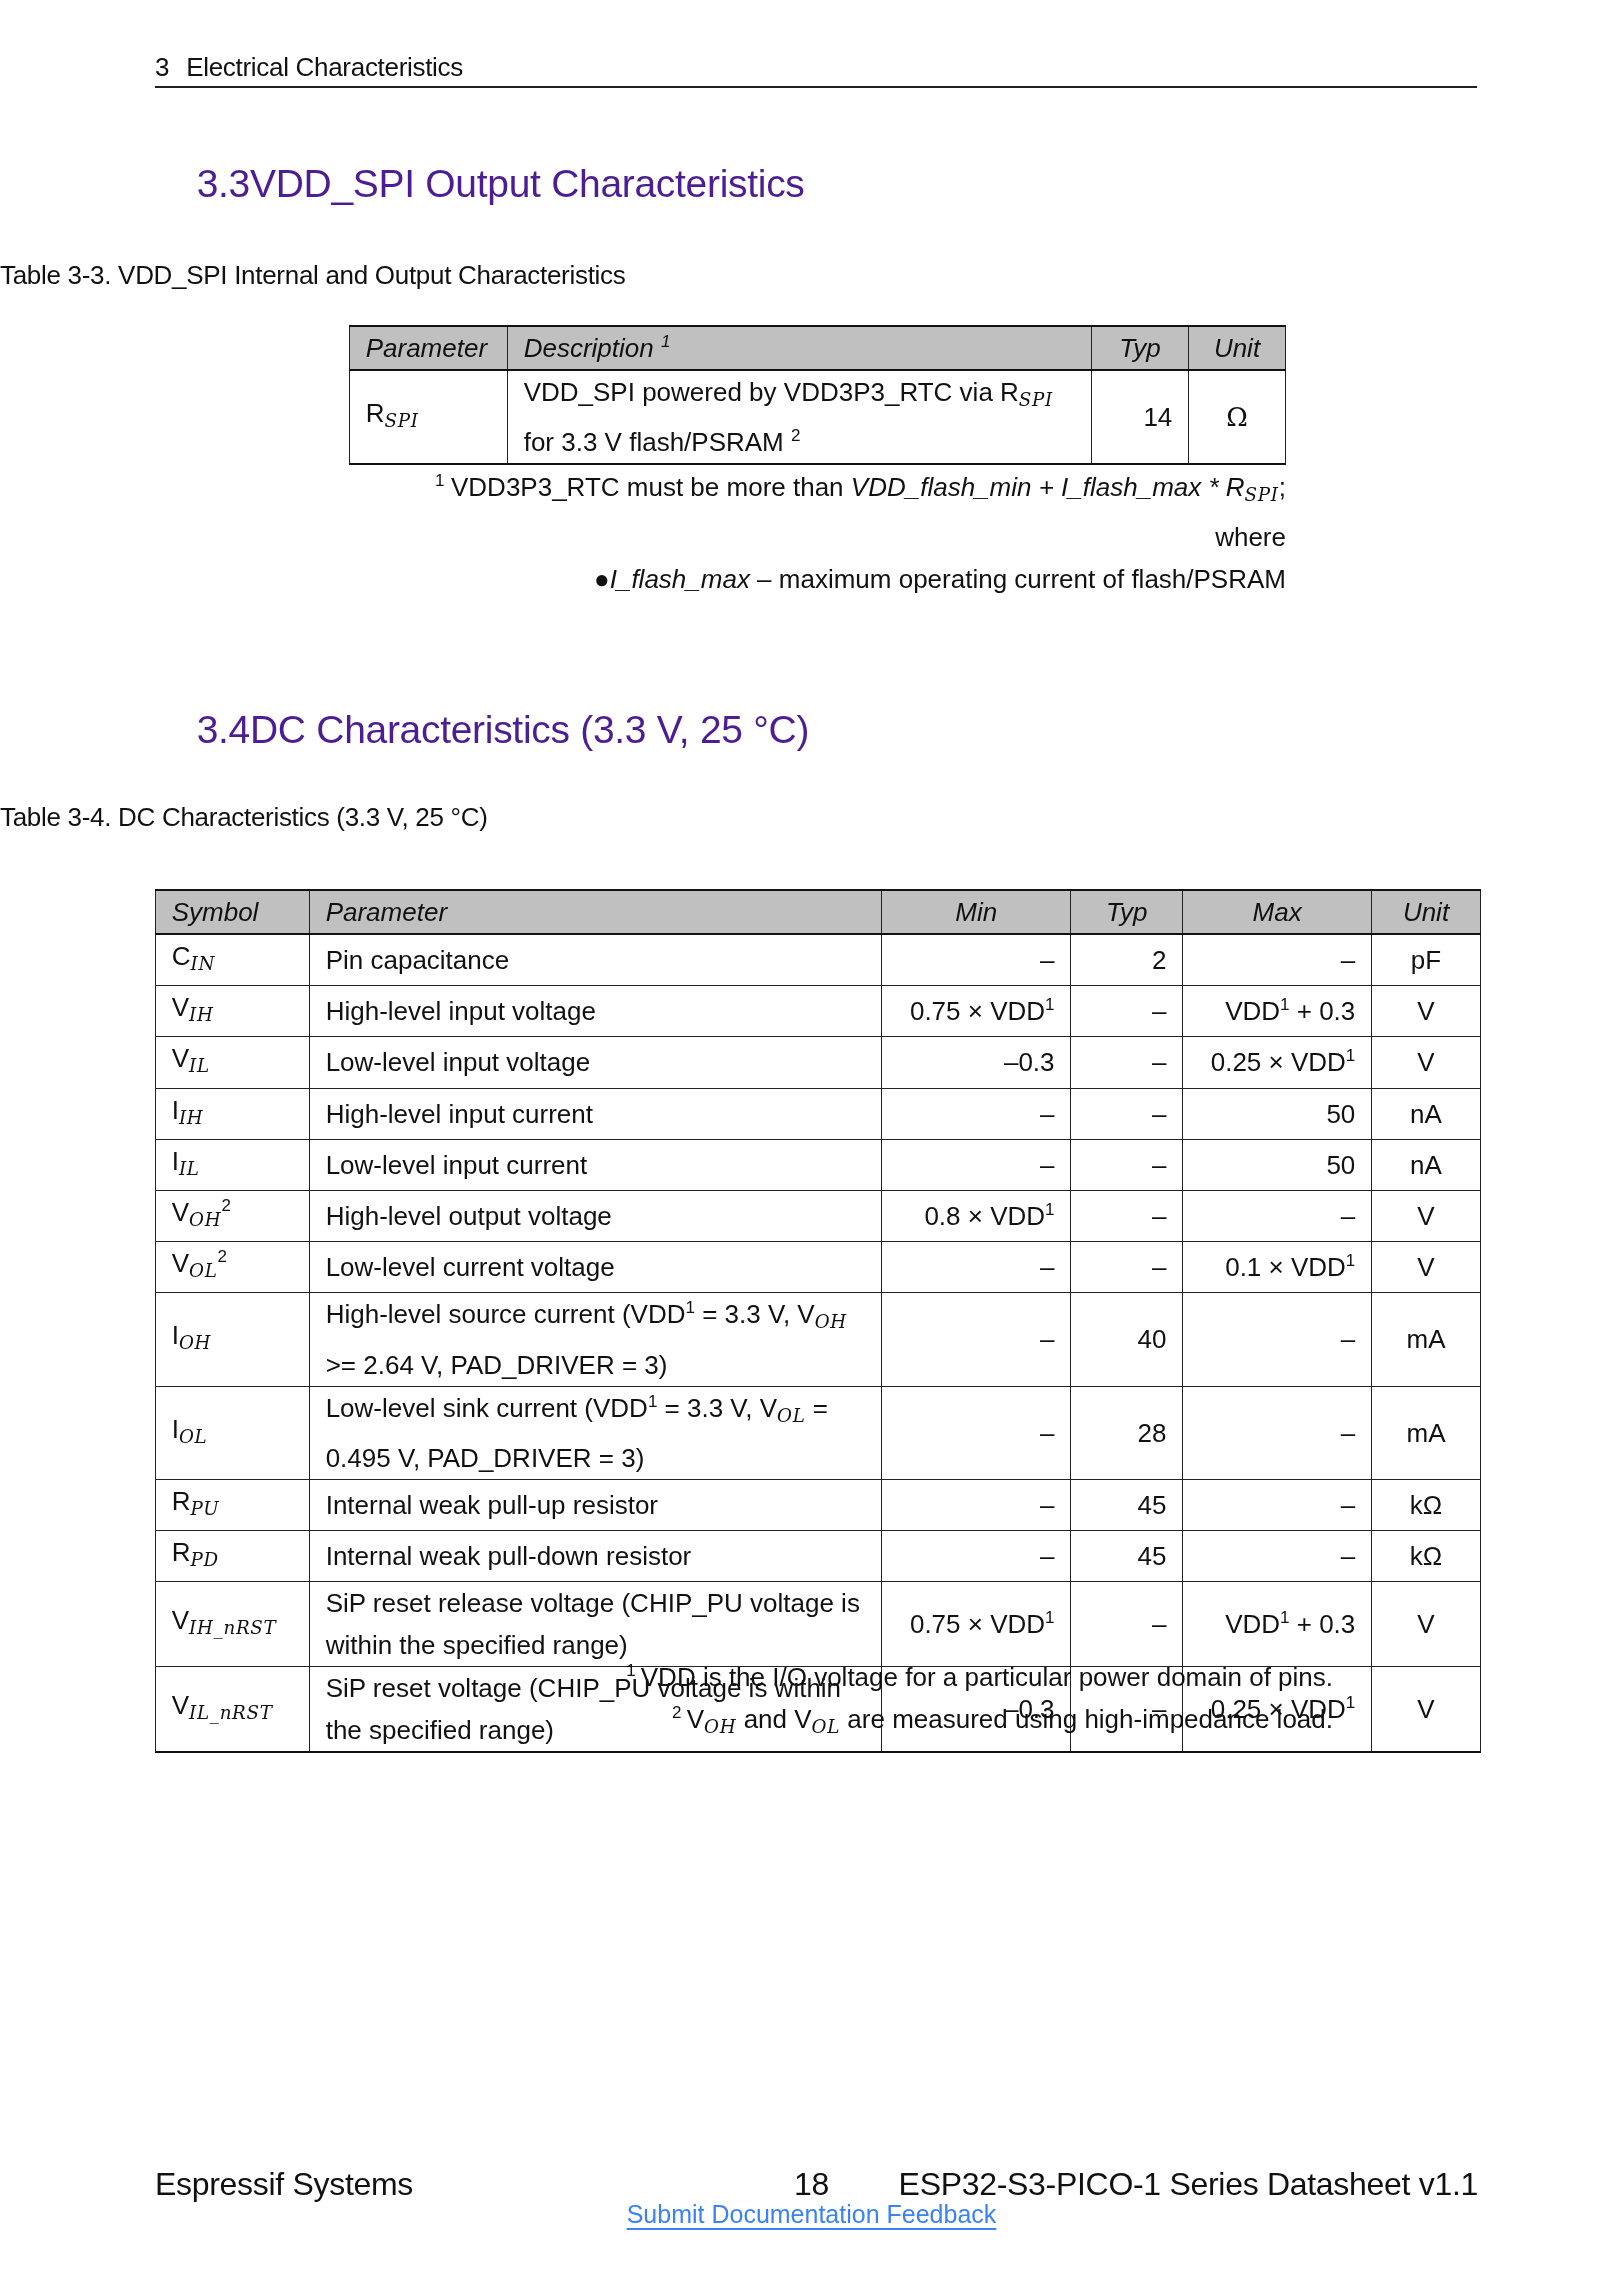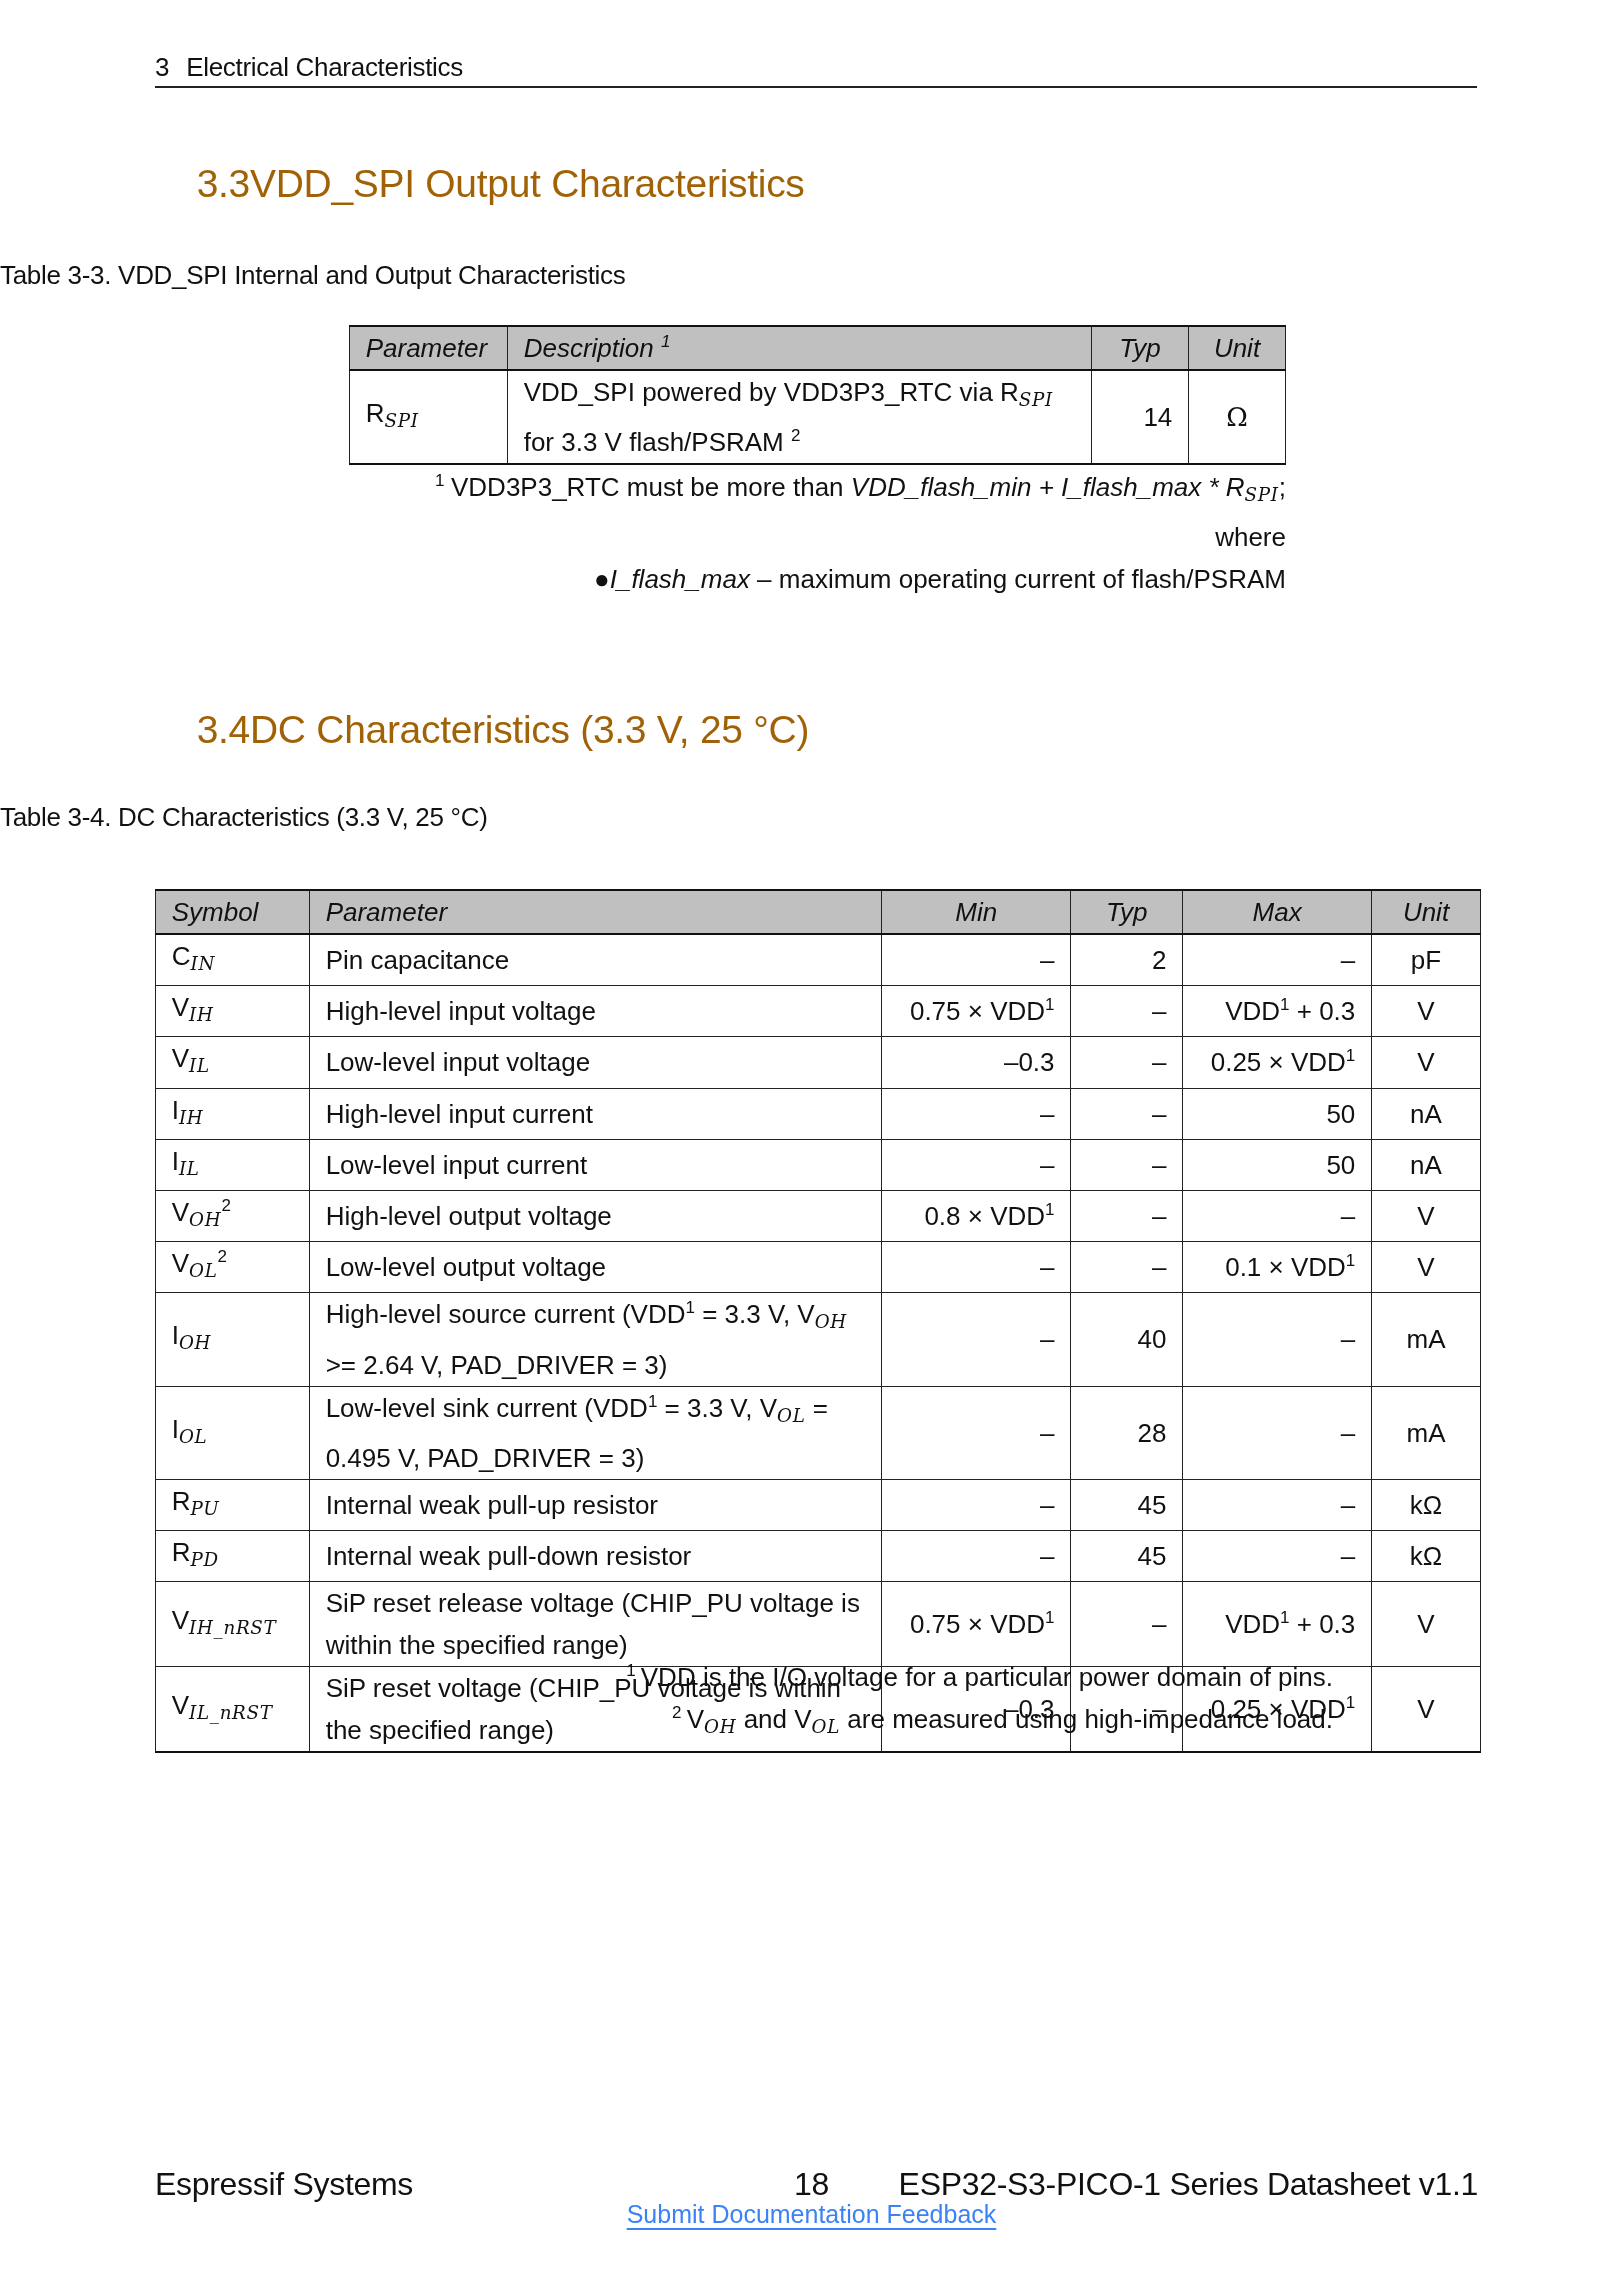--- a/index.html
+++ b/index.html
@@ -4,21 +4,21 @@
 <style>
   html, body { margin: 0; padding: 0; background: #ffffff; }
   body {
     width: 1623px; height: 2295px; position: relative; overflow: hidden;
     font-family: "Liberation Sans", "DejaVu Sans", sans-serif; color: #111;
   }
   .abs { position: absolute; text-align: right; }
   .running-head { left: 155px; top: 52px; font-size: 26px; letter-spacing: -0.3px; }
   .running-head .num { margin-right: 17px; }
   .head-rule { left: 155px; top: 86px; width: 1322px; height: 2px; background: #222; }
-  .section-title { font-size: 39px; color: #a16207; letter-spacing: -0.3px; }
+  .section-title { font-size: 39px; color: #4c1d95; letter-spacing: -0.3px; }
   .section-title .num { display: inline-block; width: 95px; }
   .caption { font-size: 26px; text-align: left; letter-spacing: -0.3px; }
   table.dt { position: absolute; border-collapse: collapse; font-size: 26px; }
   table.dt th, table.dt td {
     border: 1.3px solid #222; padding: 0 15.7px; line-height: 42px; vertical-align: middle;
   }
   table.dt thead th { background: #C0C0C0; font-weight: normal; border-bottom: 2.6px solid #111; }
   table.dt tbody tr:last-child td { border-bottom: 2.6px solid #111; }
   table.dt thead tr th { border-top: 2px solid #111; font-style: italic; }
   .l { text-align: left; } .c { text-align: center; } .r { text-align: right; }
@@ -151,21 +151,21 @@
       <tr>
         <td class="l"><span>V</span><span class="sub">OH</span><sup>2</sup></td>
         <td class="l"><span>High-level output voltage</span></td>
         <td class="r"><span>0.8 × VDD</span><sup>1</sup></td>
         <td class="r">–</td>
         <td class="r"><span>–</span></td>
         <td class="c">V</td>
       </tr>
       <tr>
         <td class="l"><span>V</span><span class="sub">OL</span><sup>2</sup></td>
-        <td class="l"><span>Low-level output voltage</span></td>
+        <td class="l"><span>Low-level current voltage</span></td>
         <td class="r"><span>–</span></td>
         <td class="r">–</td>
         <td class="r"><span>0.1 × VDD</span><sup>1</sup></td>
         <td class="c">V</td>
       </tr>
       <tr>
         <td class="l"><span>I</span><span class="sub">OH</span></td>
         <td class="l"><span>High-level source current (VDD</span><sup>1</sup><span> = 3.3 V, V</span><span class="sub">OH</span><span> &gt;= 2.64 V, PAD_DRIVER = 3)</span></td>
         <td class="r"><span>–</span></td>
         <td class="r">40</td>

